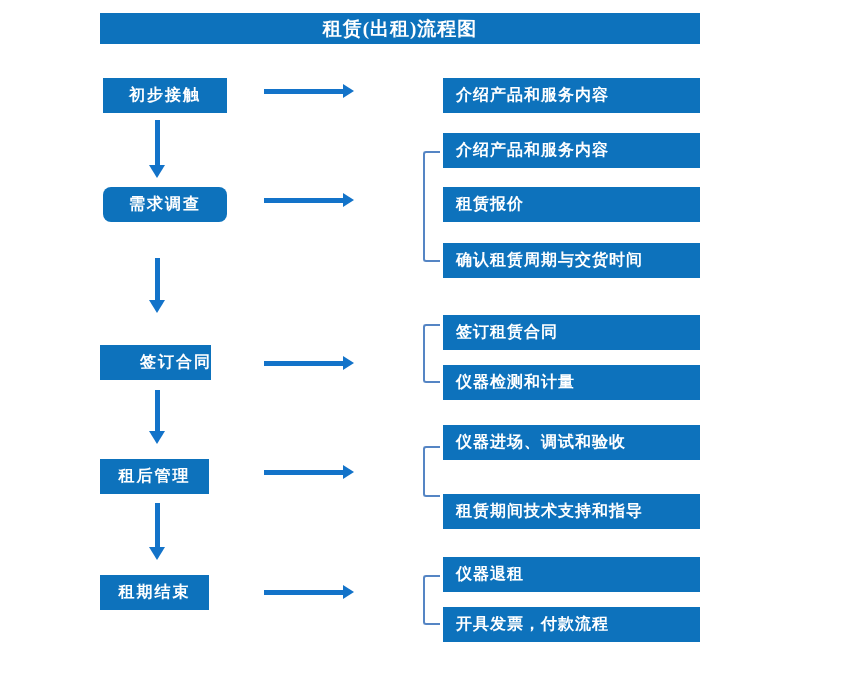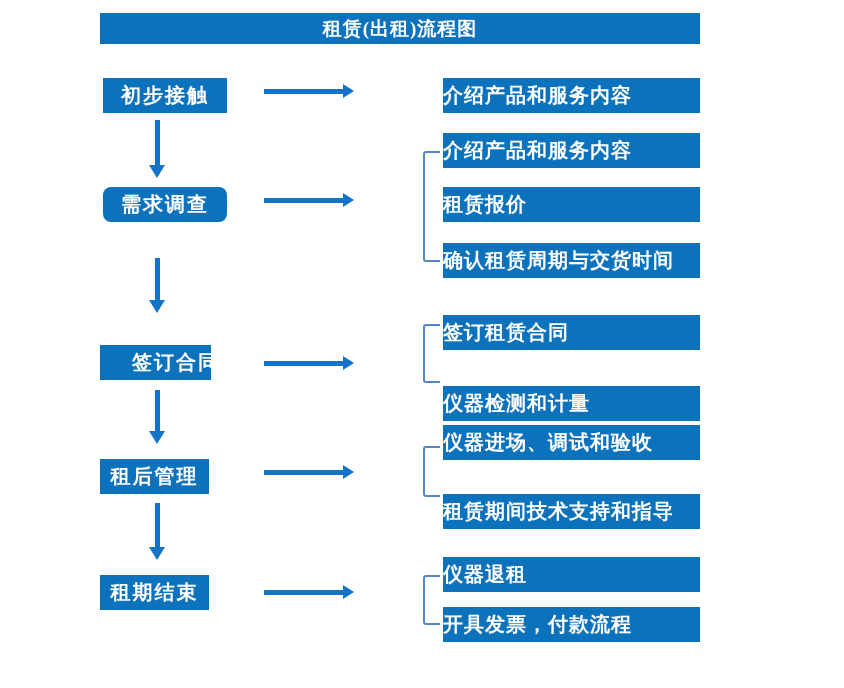--- a/index.html
+++ b/index.html
@@ -22,31 +22,32 @@
     background:var(--box-blue);
     color:var(--text-white);
     font-size:19px;font-weight:bold;
     display:flex;align-items:center;justify-content:center;
     letter-spacing:1px;
   }
   .step-box{
     position:absolute;height:35px;
     background:var(--box-blue);
     color:var(--text-white);
-    font-size:20px;font-weight:bold;
+    font-size:16px;font-weight:bold;
     display:flex;align-items:center;justify-content:center;
     letter-spacing:2px;
     white-space:nowrap;
   }
   .detail-box{
     position:absolute;left:443px;width:257px;height:35px;
     background:var(--box-blue);
     color:var(--text-white);
-    font-size:20px;font-weight:bold;
+    font-size:16px;font-weight:bold;
     display:flex;align-items:center;
+    padding-left:13px;
     letter-spacing:1px;
     white-space:nowrap;
   }
   
   .h-arrow{position:absolute;left:264px;width:90px;height:14px;}
   .h-arrow .stem{
     position:absolute;left:0;top:4.5px;width:80px;height:5px;
     background:var(--arrow-blue);
   }
   .h-arrow .head{
@@ -130,19 +131,19 @@
   <div class="bracket" style="top:151px;height:111px;"></div>
   <div class="bracket" style="top:324px;height:59px;"></div>
   <div class="bracket" style="top:446px;height:51px;"></div>
   <div class="bracket" style="top:575px;height:50px;"></div>
 
   <div class="detail-box" style="top:78px;">介绍产品和服务内容</div>
   <div class="detail-box" style="top:133px;">介绍产品和服务内容</div>
   <div class="detail-box" style="top:187px;">租赁报价</div>
   <div class="detail-box" style="top:243px;">确认租赁周期与交货时间</div>
   <div class="detail-box" style="top:315px;">签订租赁合同</div>
-  <div class="detail-box" style="top:386px;text-align:center;">仪器检测和计量</div>
+  <div class="detail-box" style="top:365px;text-align:center;">仪器检测和计量</div>
   <div class="detail-box" style="top:425px;">仪器进场、调试和验收</div>
   <div class="detail-box" style="top:557px;">仪器退租</div>
   <div class="detail-box" style="top:494px;">租赁期间技术支持和指导</div>
   <div class="detail-box" style="top:607px;">开具发票，付款流程</div>
 
 </div>
 
 </body></html>

